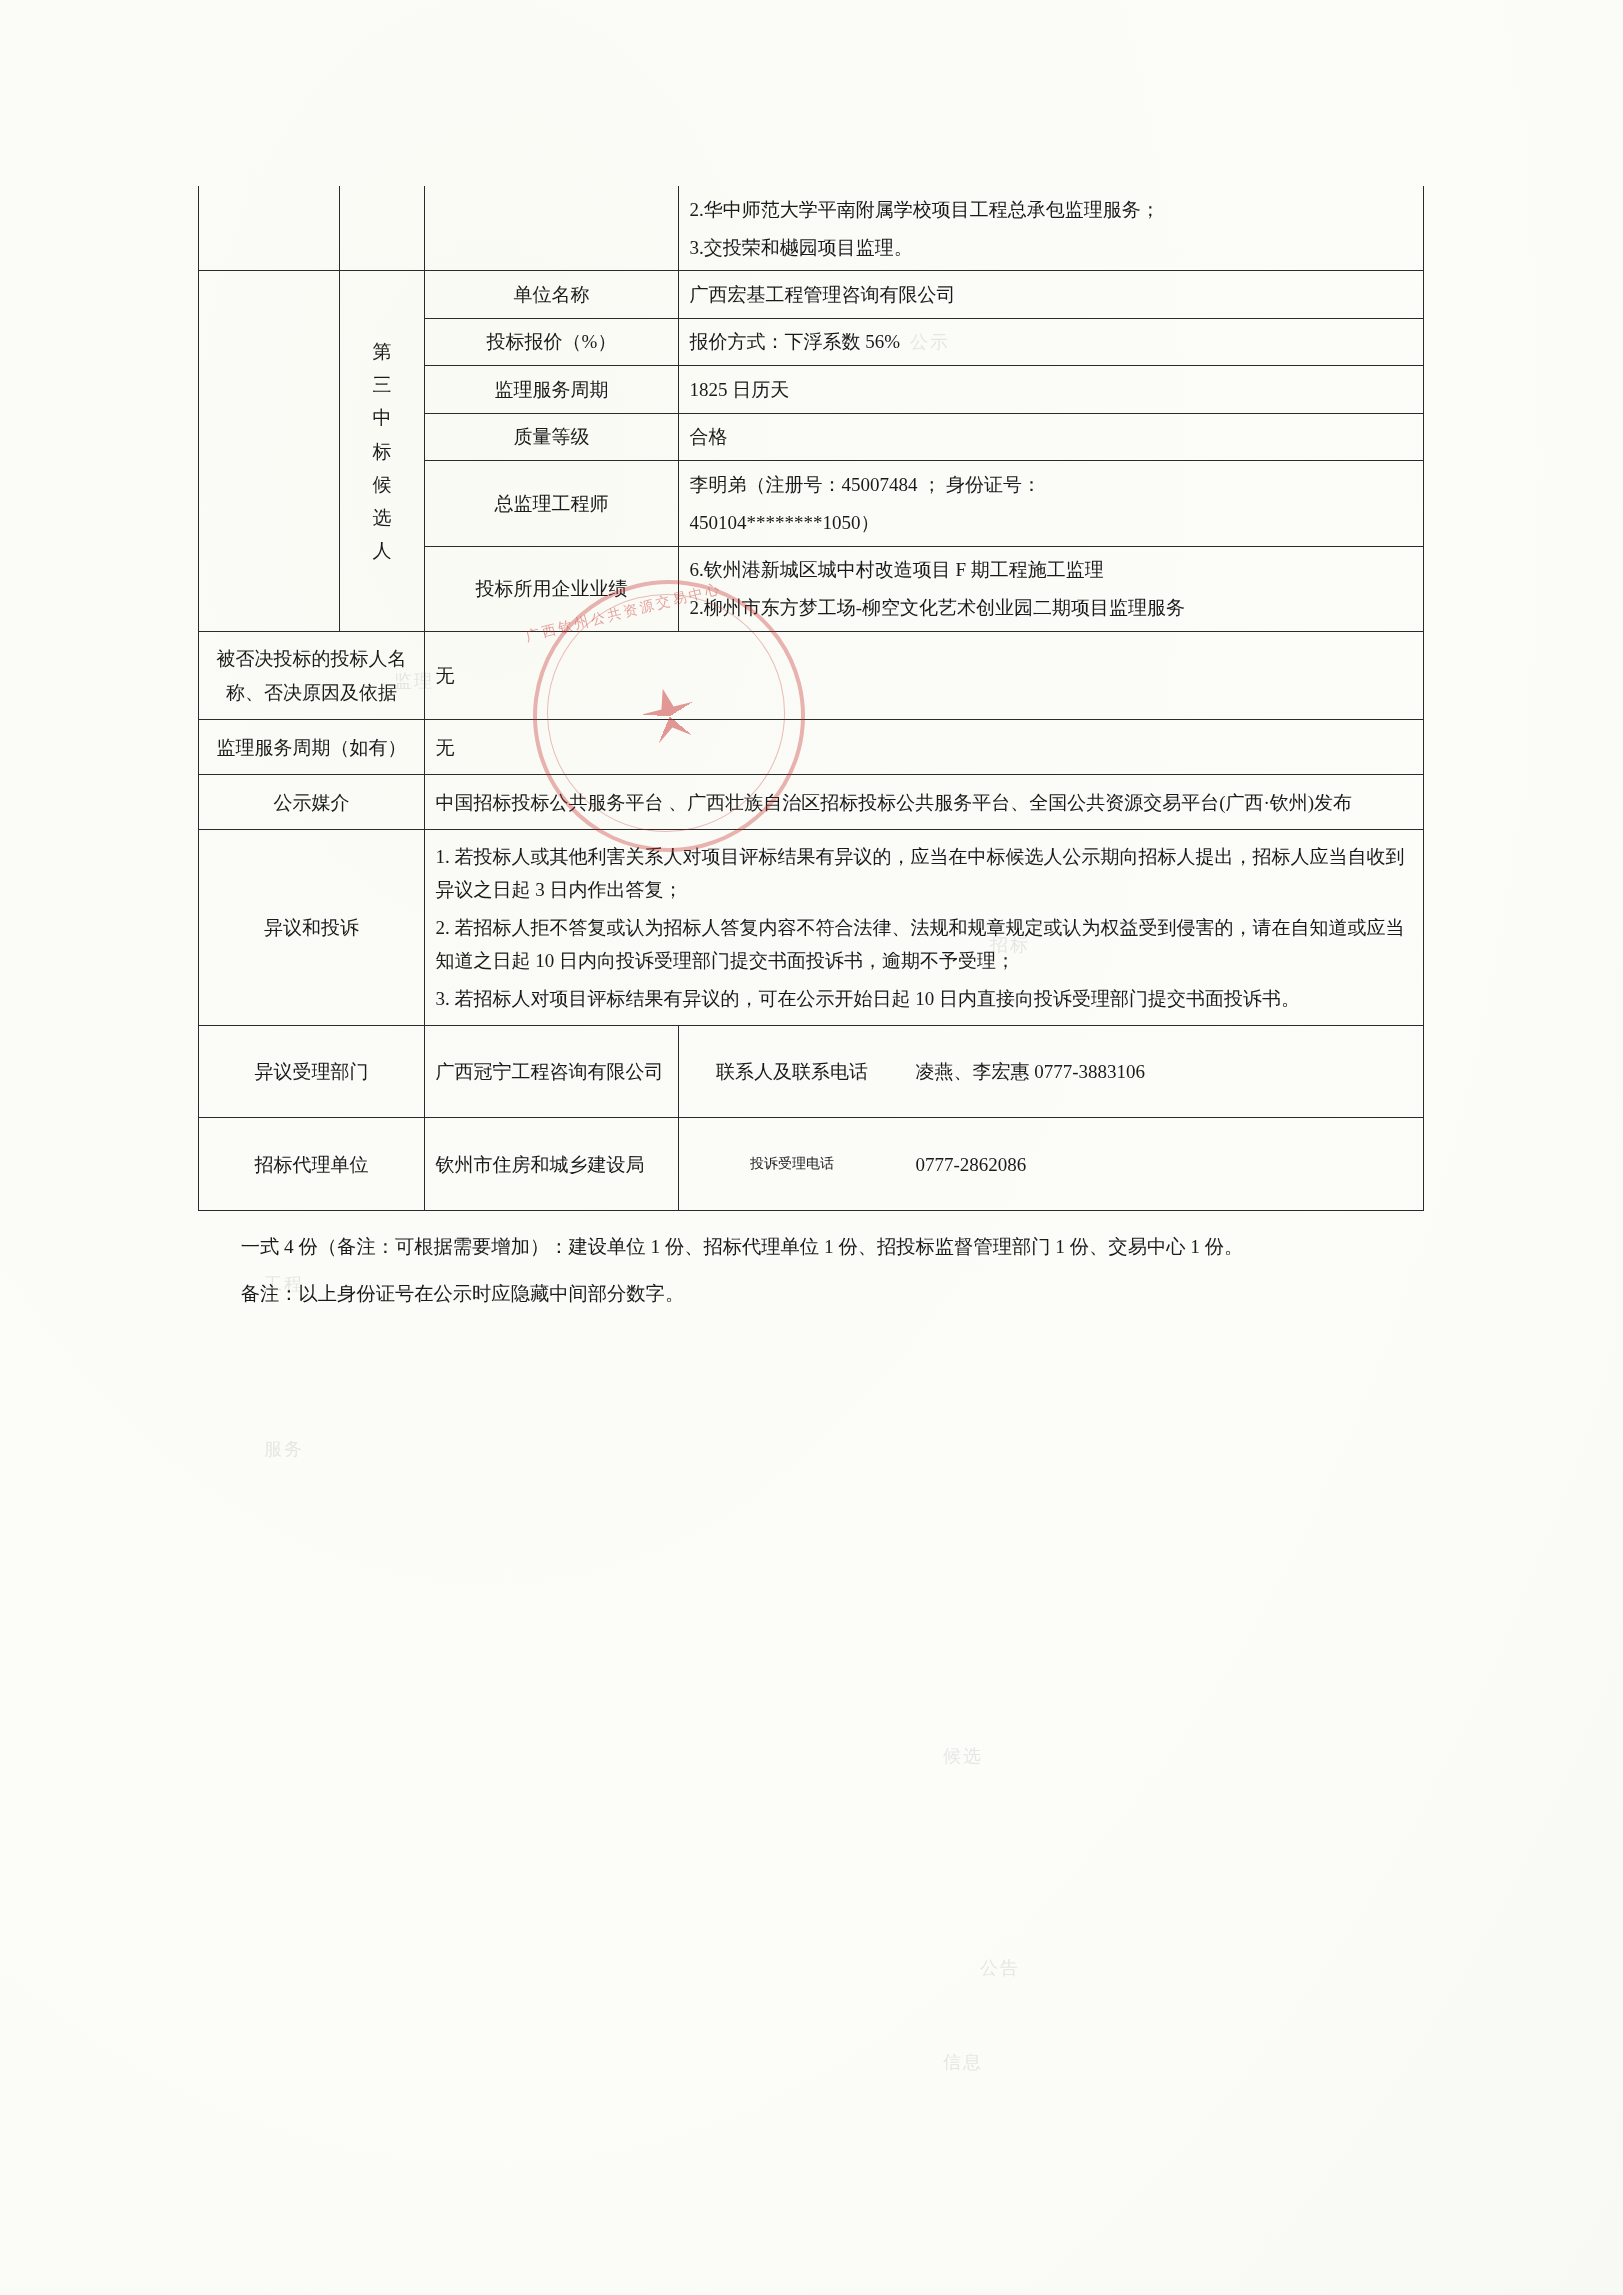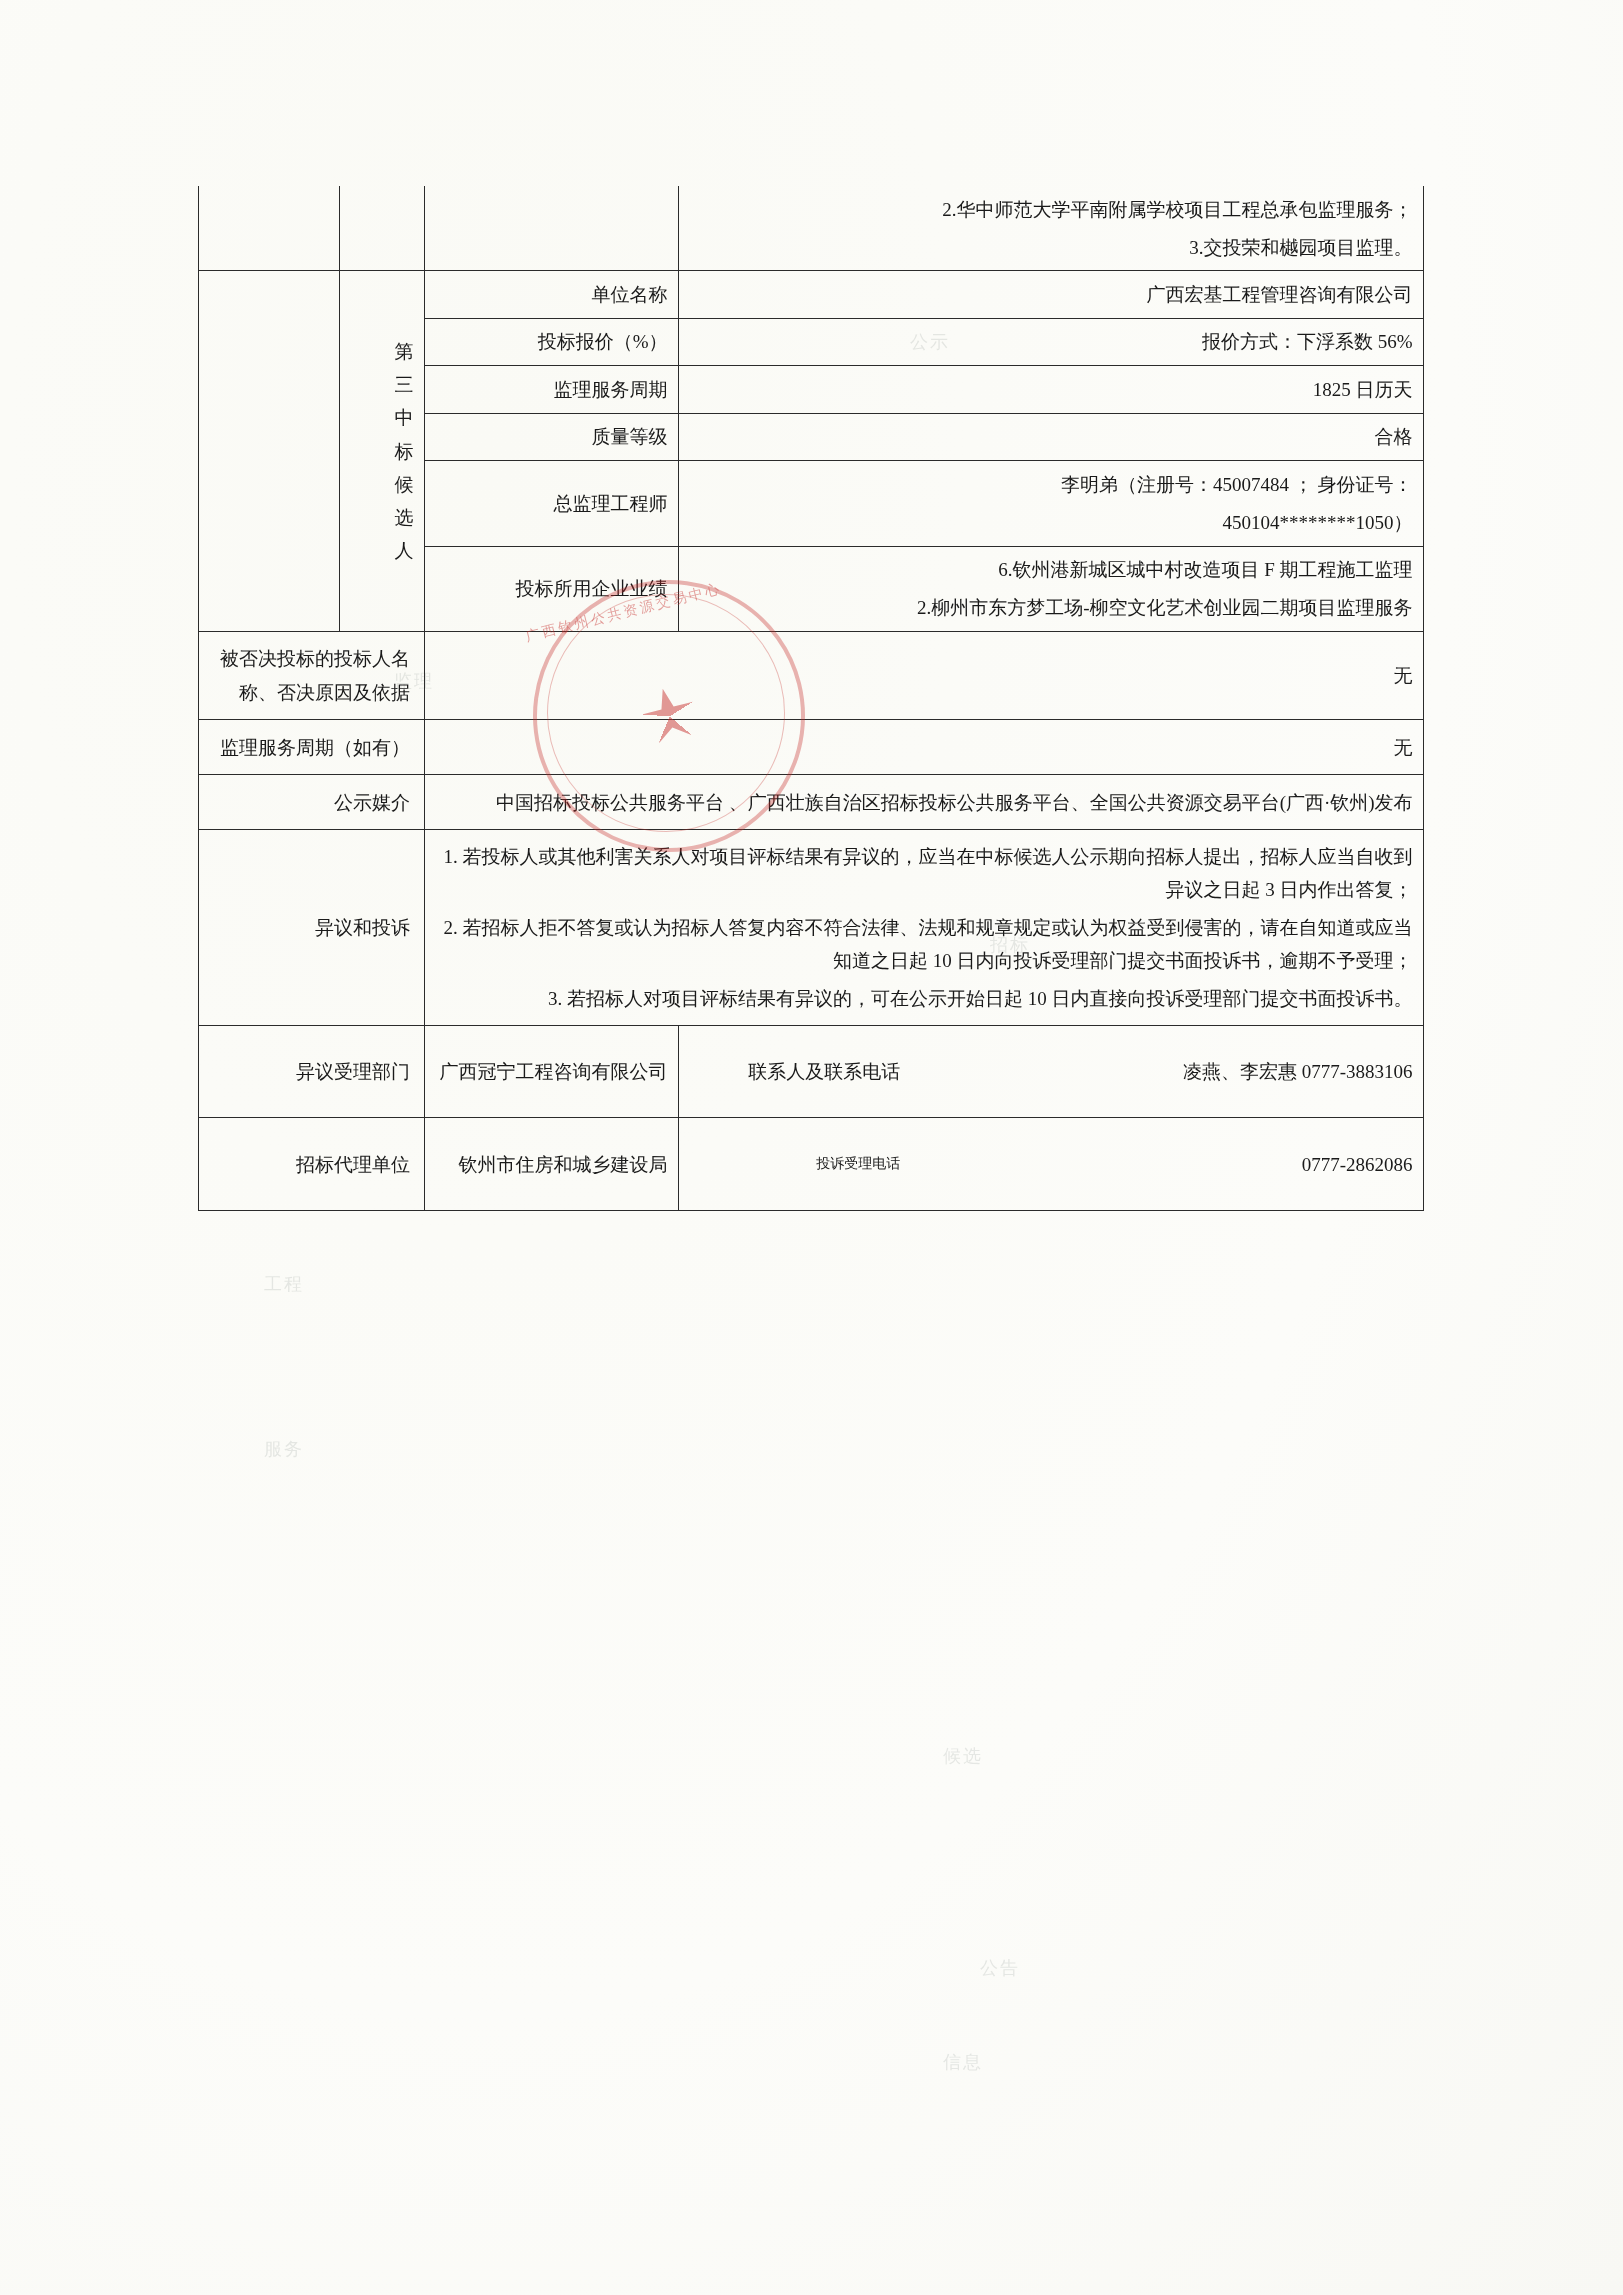--- a/index.html
+++ b/index.html
@@ -37,21 +37,20 @@
     width: 1225px;
     table-layout: fixed;
   }
   table.maintbl td {
     border: 0.9px solid #2b2b2b;
     vertical-align: middle;
     font-size: 19px;
     line-height: 1.75;
     padding: 6.6px 10.4px;
     font-family: "Liberation Serif", "DejaVu Serif", serif;
-    text-align: right;
   }
   .c-label {
     text-align: center;
   }
   .c-vert {
     text-align: center;
     font-size: 19px;
     line-height: 1.85;
   }
   .nb { border: none !important; }
@@ -264,20 +263,24 @@
                 <td class="c-label nb" style="border-right:0.9px solid #2b2b2b; border-top:none; border-bottom:none; border-left:none; font-size:14px; padding:9.4px 4.7px;">投诉受理电话</td>
                 <td class="nb" style="border:none; font-size:19px; padding:9.4px 10.4px;">0777-2862086</td>
               </tr>
             </tbody>
               </table>
           </td>
         </tr>
       </tbody>
     </table>
 
+    <div class="footer">
+      <p>一式 4 份（备注：可根据需要增加）：建设单位 1 份、招标代理单位 1 份、招投标监督管理部门 1 份、交易中心 1 份。</p>
+      <p class="noindent">备注：以上身份证号在公示时应隐藏中间部分数字。</p>
+    </div>
   </div>
 
   <div class="seal">
     <div class="seal-text">广西钦州公共资源交易中心</div>
   </div>
   <div class="seal-ring2"></div>
 </div>
 
 
 </body></html>

